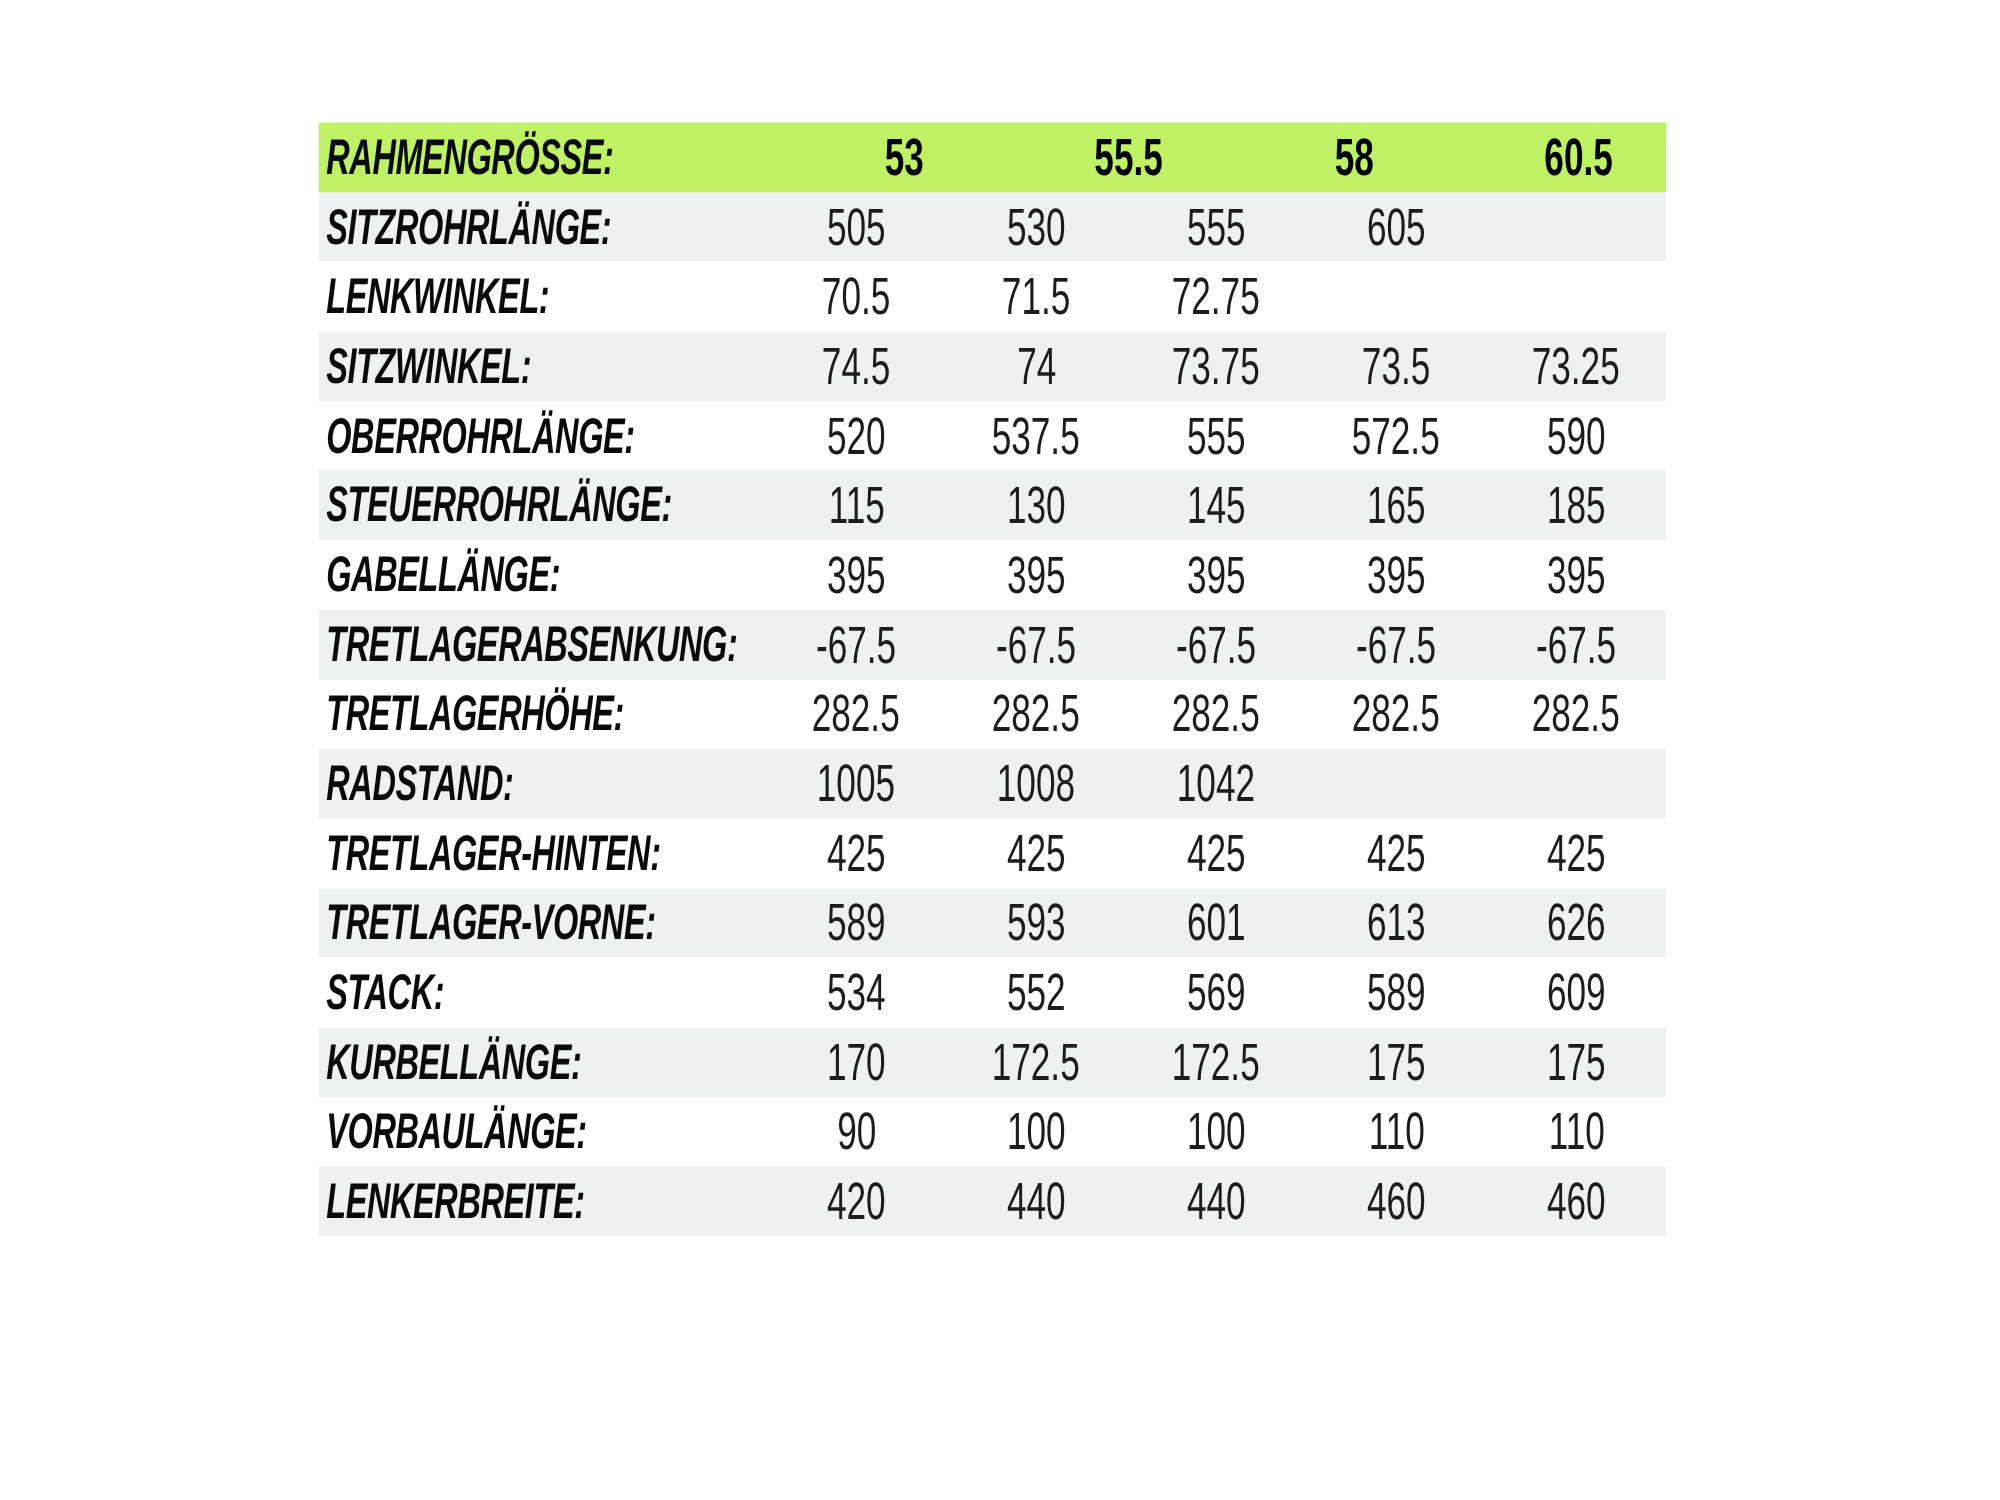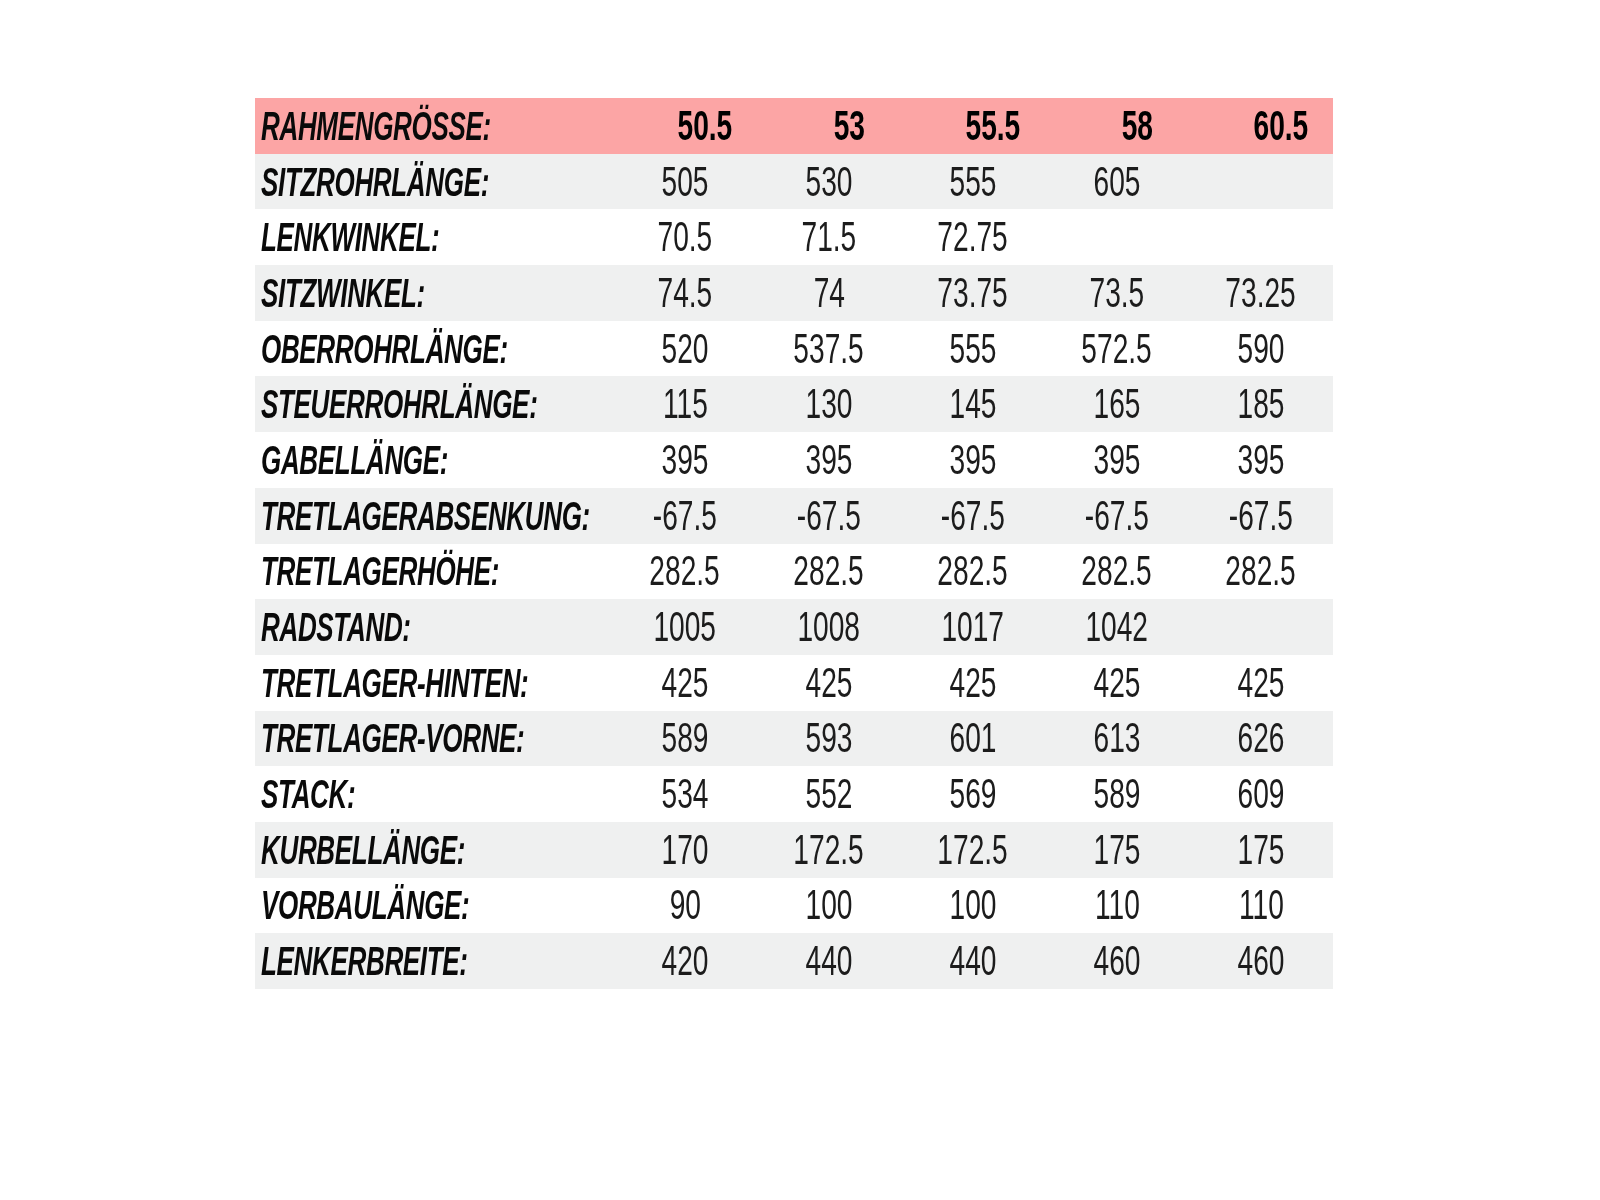--- a/index.html
+++ b/index.html
@@ -2,21 +2,21 @@
 <html><head>
 <meta charset="utf-8">
 <style>
   html,body{margin:0;padding:0;}
   body{
     width:1600px;height:1200px;background:#ffffff;overflow:hidden;
     font-family:"Liberation Sans",sans-serif;position:relative;
   }
   .geo-table{position:absolute;left:255px;top:98px;width:1078px;}
   .grow{display:flex;height:55.7px;align-items:center;}
-  .grow.header{background:#fca5a5;gap:40px;}
+  .grow.header{background:#bef264;gap:40px;}
   .tbody .grow:nth-child(odd){background:#eff0f0;}
   .tbody .grow:nth-child(even){background:#ffffff;}
   .cell{display:flex;align-items:center;height:100%;box-sizing:border-box;}
   .cell.label{width:358px;padding-left:6px;overflow:visible;}
   .cell.value{width:144px;justify-content:center;}
   .label-text{
     font-style:italic;font-weight:bold;font-size:40px;line-height:1;
     color:#0a0a0a;letter-spacing:-0.5px;white-space:nowrap;
     display:inline-block;transform:scaleX(0.65);transform-origin:0 50%;
   }
@@ -28,23 +28,20 @@
 </style>
 </head>
 <body>
 
 <div class="geo-table">
   <div class="grow header">
     <div class="cell label">
       <span class="label-text">RAHMENGRÖSSE:</span>
     </div>
     <div class="cell value">
-      <span class="value-text">50.5</span>
-    </div>
-    <div class="cell value">
       <span class="value-text">53</span>
     </div>
     <div class="cell value">
       <span class="value-text">55.5</span>
     </div>
     <div class="cell value">
       <span class="value-text">58</span>
     </div>
     <div class="cell value">
       <span class="value-text">60.5</span>
@@ -204,23 +201,20 @@
   </div>
       <div class="grow">
     <div class="cell label">
       <span class="label-text">RADSTAND:</span>
     </div>
     <div class="cell value">
       <span class="value-text">1005</span>
     </div>
     <div class="cell value">
       <span class="value-text">1008</span>
-    </div>
-    <div class="cell value">
-      <span class="value-text">1017</span>
     </div>
     <div class="cell value">
       <span class="value-text">1042</span>
     </div>
   </div>
       <div class="grow">
     <div class="cell label">
       <span class="label-text">TRETLAGER-HINTEN:</span>
     </div>
     <div class="cell value">

